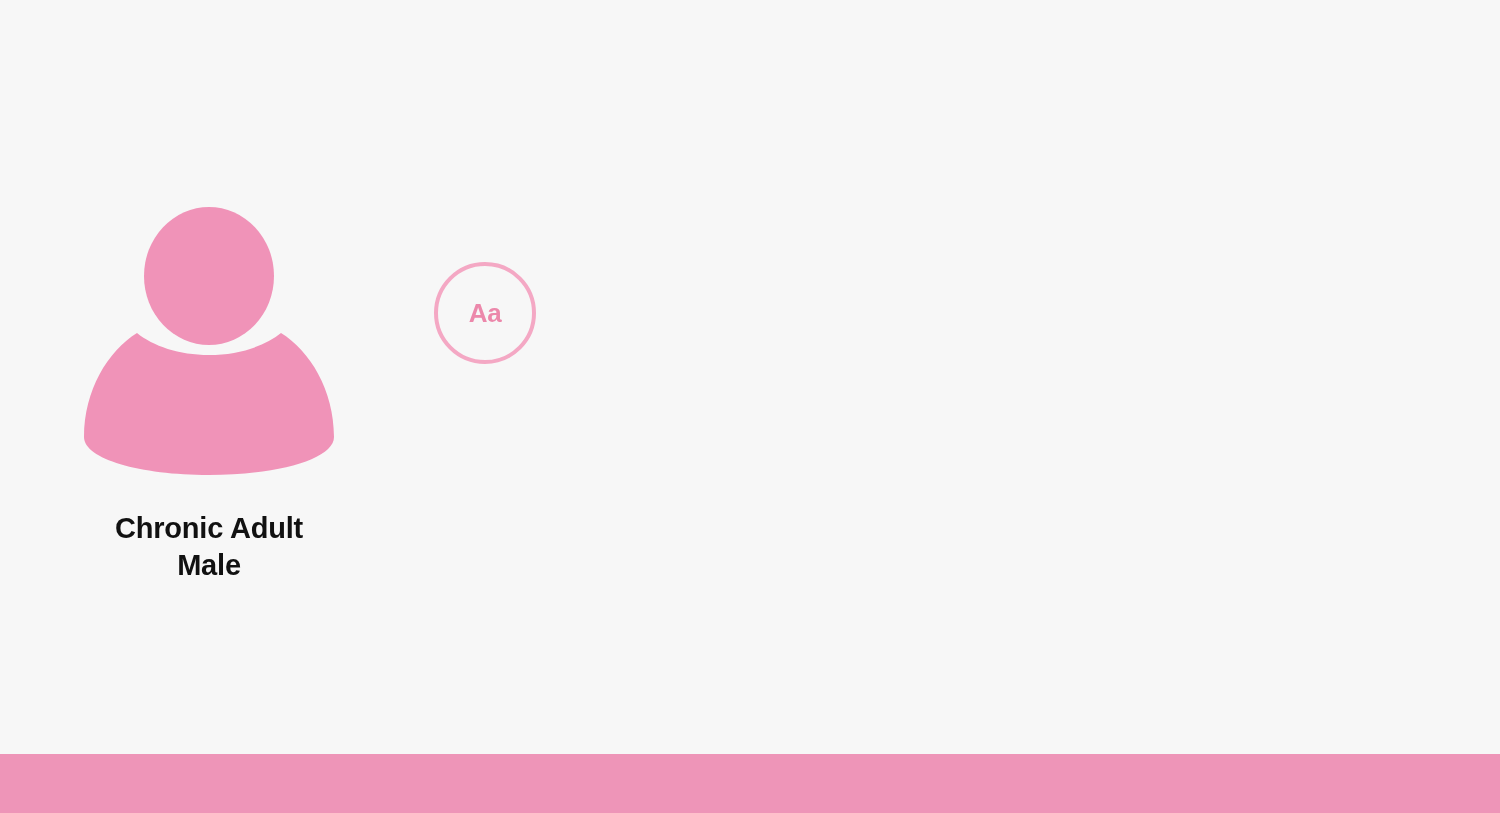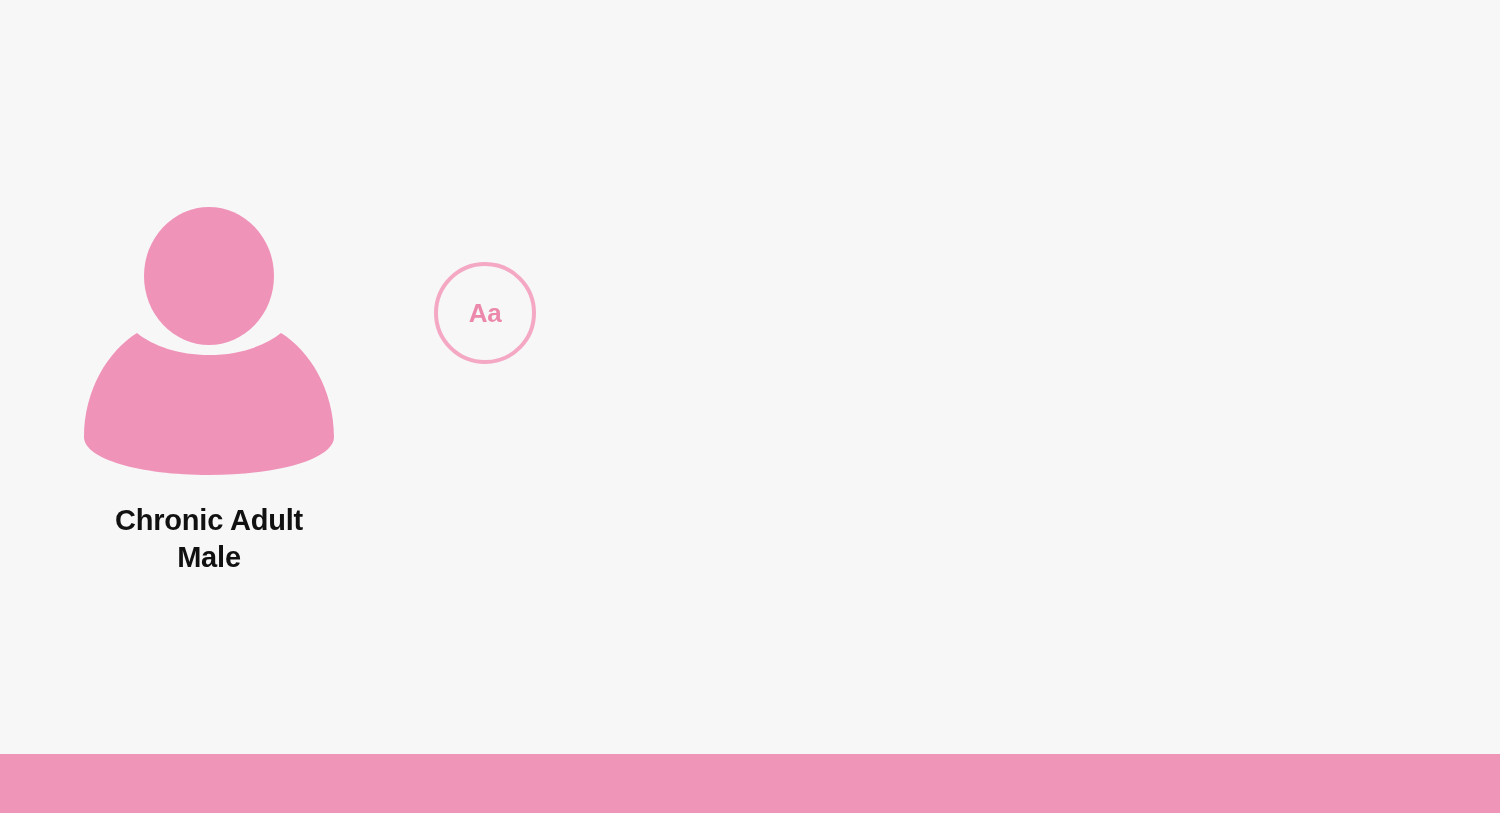--- a/index.html
+++ b/index.html
@@ -23,20 +23,21 @@
 
   
   .persona {
     position: absolute;
     left: 78px;
     top: 205px;
     width: 262px;
     display: flex;
     flex-direction: column;
     align-items: center;
+    gap: 8px;
   }
 
   .persona-avatar {
     width: 262px;
     height: 275px;
     display: block;
   }
 
   .persona-label {
     margin-top: 22px;

